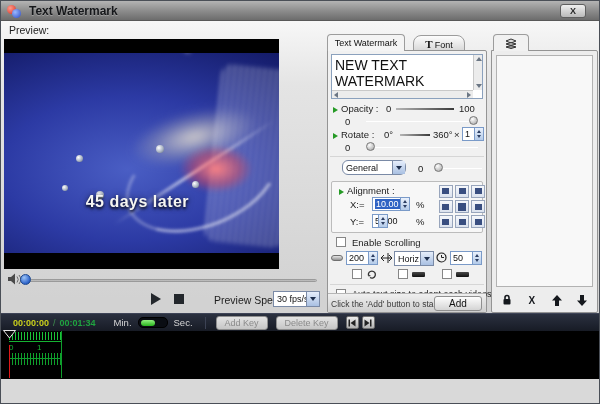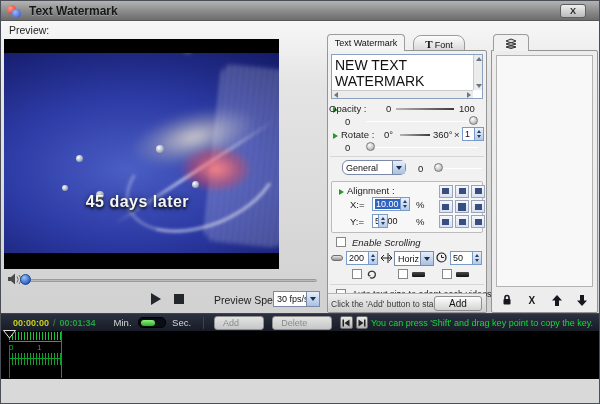--- a/index.html
+++ b/index.html
@@ -235,21 +235,21 @@
         <div class="sb-ar ar-up"></div>
         <div class="sb-ar ar-dn"></div>
       </div>
       <div class="ta-hsb">
         <div class="sb-ar ar-lf"></div>
         <div class="sb-ar ar-rt"></div>
       </div>
     </div>
 
     <div class="bullet" style="left:5px;top:56px;"></div>
-    <div class="slbl" style="left:1px;top:52px;">Opacity :</div>
+    <div class="slbl" style="left:13px;top:52px;">Opacity :</div>
     <div class="slbl" style="left:58px;top:52px;">0</div>
     <div class="rline" style="left:68px;top:57px;width:58px;"></div>
     <div class="slbl" style="left:131px;top:52px;">100</div>
     <div class="slbl" style="left:17px;top:65px;">0</div>
     <div class="strack" style="left:38px;top:70px;width:112px;"></div>
     <div class="shandle" style="left:141px;top:65px;"></div>
 
     <div class="bullet" style="left:5px;top:82px;"></div>
     <div class="slbl" style="left:13px;top:78px;">Rotate  :</div>
     <div class="slbl" style="left:56px;top:78px;">0°</div>
@@ -315,21 +315,21 @@
         <div class="acell jb hc">
             <span></span>
           </div>
         <div class="acell jb hr">
             <span></span>
           </div>
       </div>
     </div>
 
     <div class="cb" style="left:8px;top:186px;"></div>
-    <div class="slbl" style="left:24px;top:186px;font-style:italic;">Enable Scrolling</div>
+    <div class="slbl" style="left:24px;top:186px;">Enable Scrolling</div>
 
     <div class="pill-icon" style="left:3px;top:204px;"></div>
     <div class="spin" style="left:18px;top:200px;width:32px;">
       <div class="spin-val">200</div>
       <div class="spin-btns"></div>
     </div>
     <svg class="abs" style="left:53px;top:202px;" width="12" height="10">
       <path d="M0 5 H11 M3 2 L0 5 L3 8 M8 2 L11 5 L8 8 M7 0 V10" stroke="#222" stroke-width="1" fill="none"></path>
     </svg>
     <div class="dd" style="position:absolute;left:66px;top:200px;width:40px;height:15px;">
@@ -412,21 +412,20 @@
         <rect x="0.5" y="0.5" width="1.5" height="7" fill="#222"></rect>
         <path d="M7.5 0.5 V7.5 L2.5 4 Z" fill="#222"></path>
       </svg>
     </div>
     <div class="mini">
       <svg width="8" height="8">
         <path d="M0.5 0.5 V7.5 L5.5 4 Z" fill="#222"></path>
         <rect x="6" y="0.5" width="1.5" height="7" fill="#222"></rect>
       </svg>
     </div>
-    <span class="khint">You can press 'Shift' and drag key point to copy the key.</span>
   </div>
 
   <div class="tl">
     <div class="tl-ticks-top"></div>
     <div class="tl-hline"></div>
     <div class="tl-num" style="left:8px;">0</div>
     <div class="tl-num" style="left:36px;">1</div>
     <div class="tl-ticks-mid"></div>
     <div class="tl-red"></div>
     <div class="tl-green"></div>

